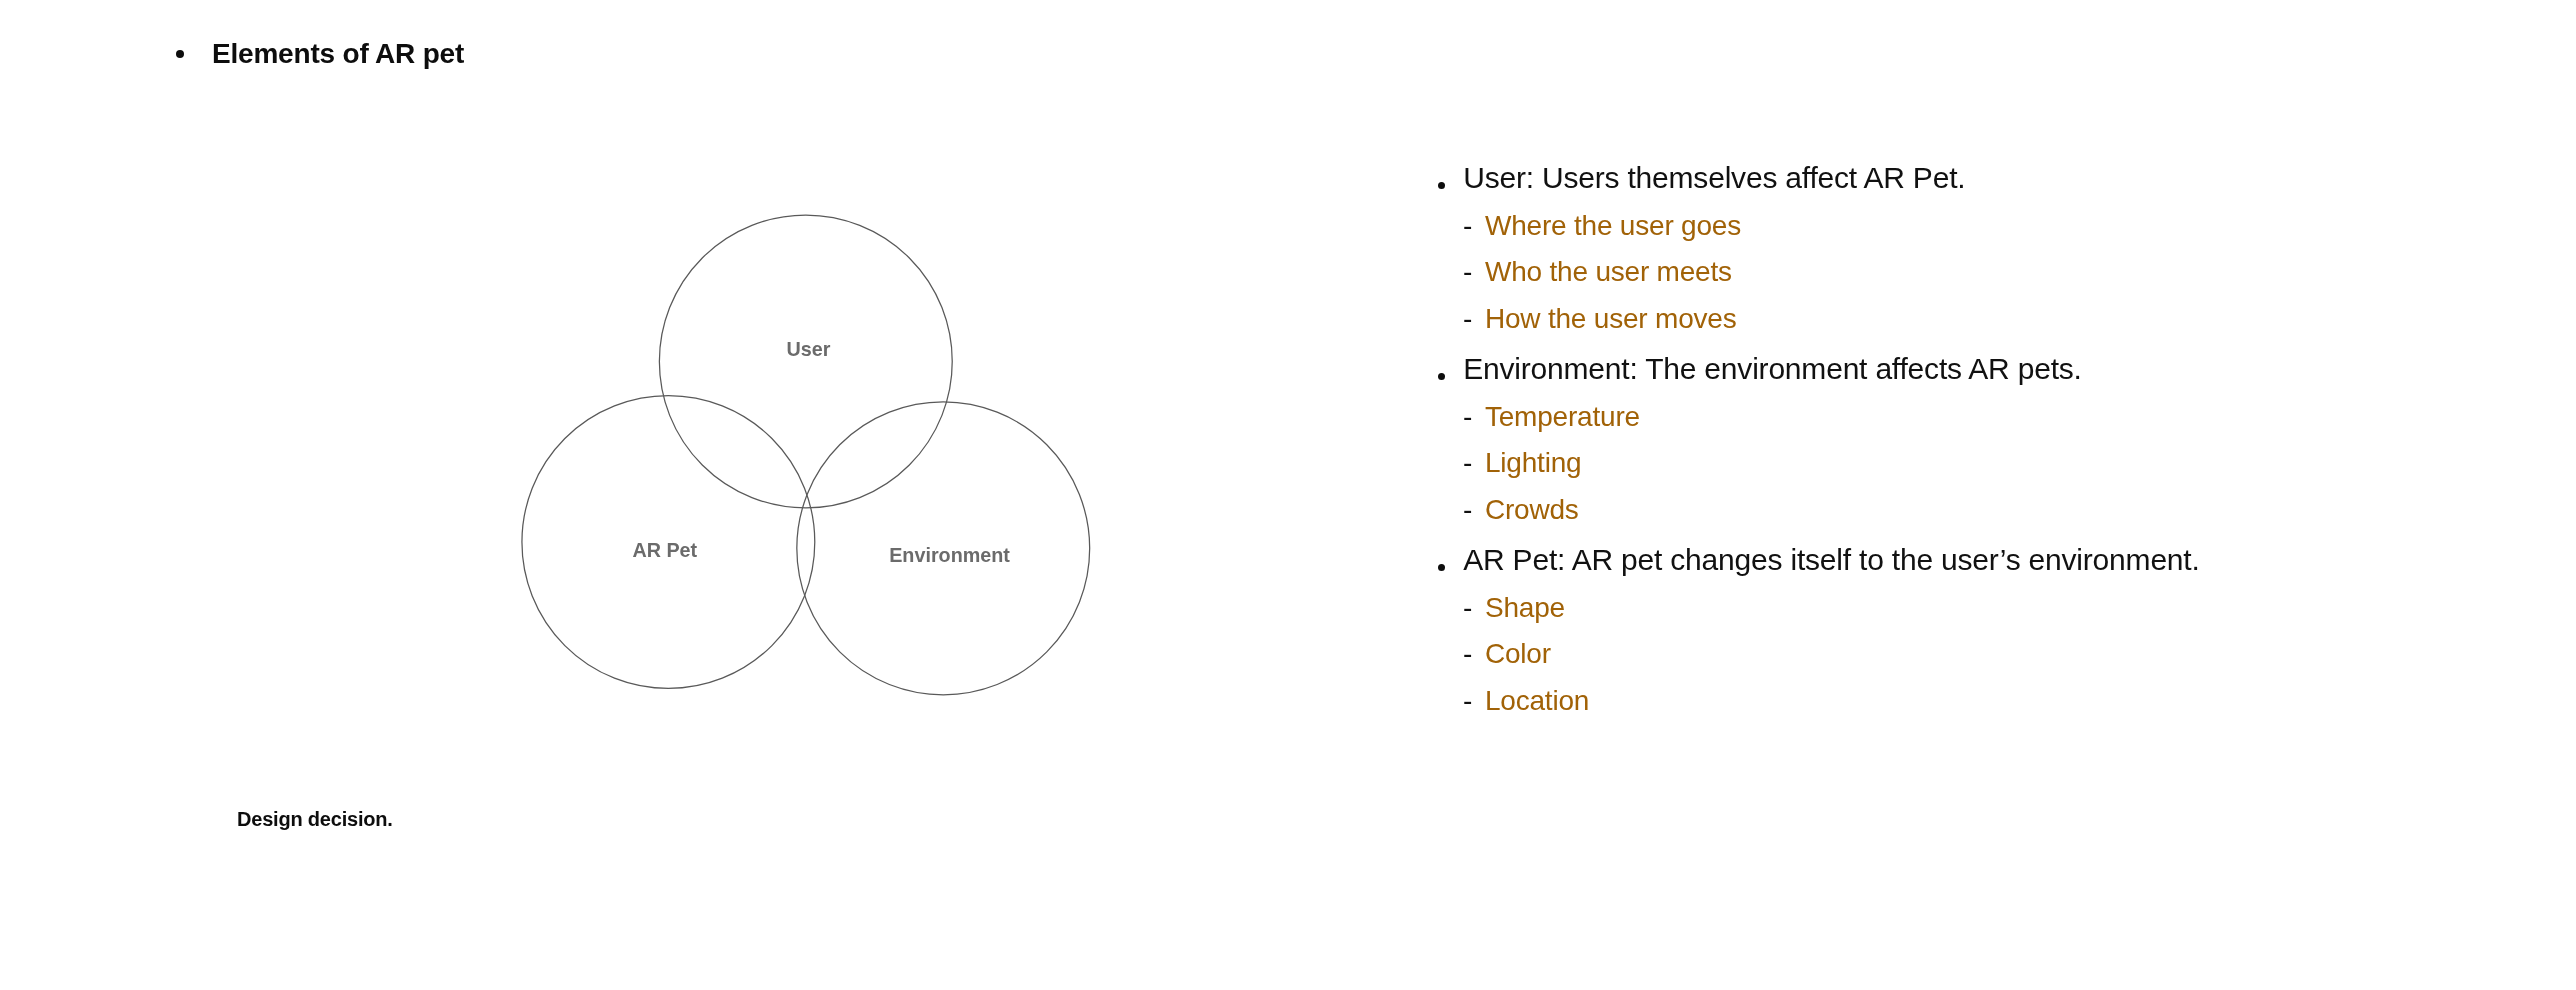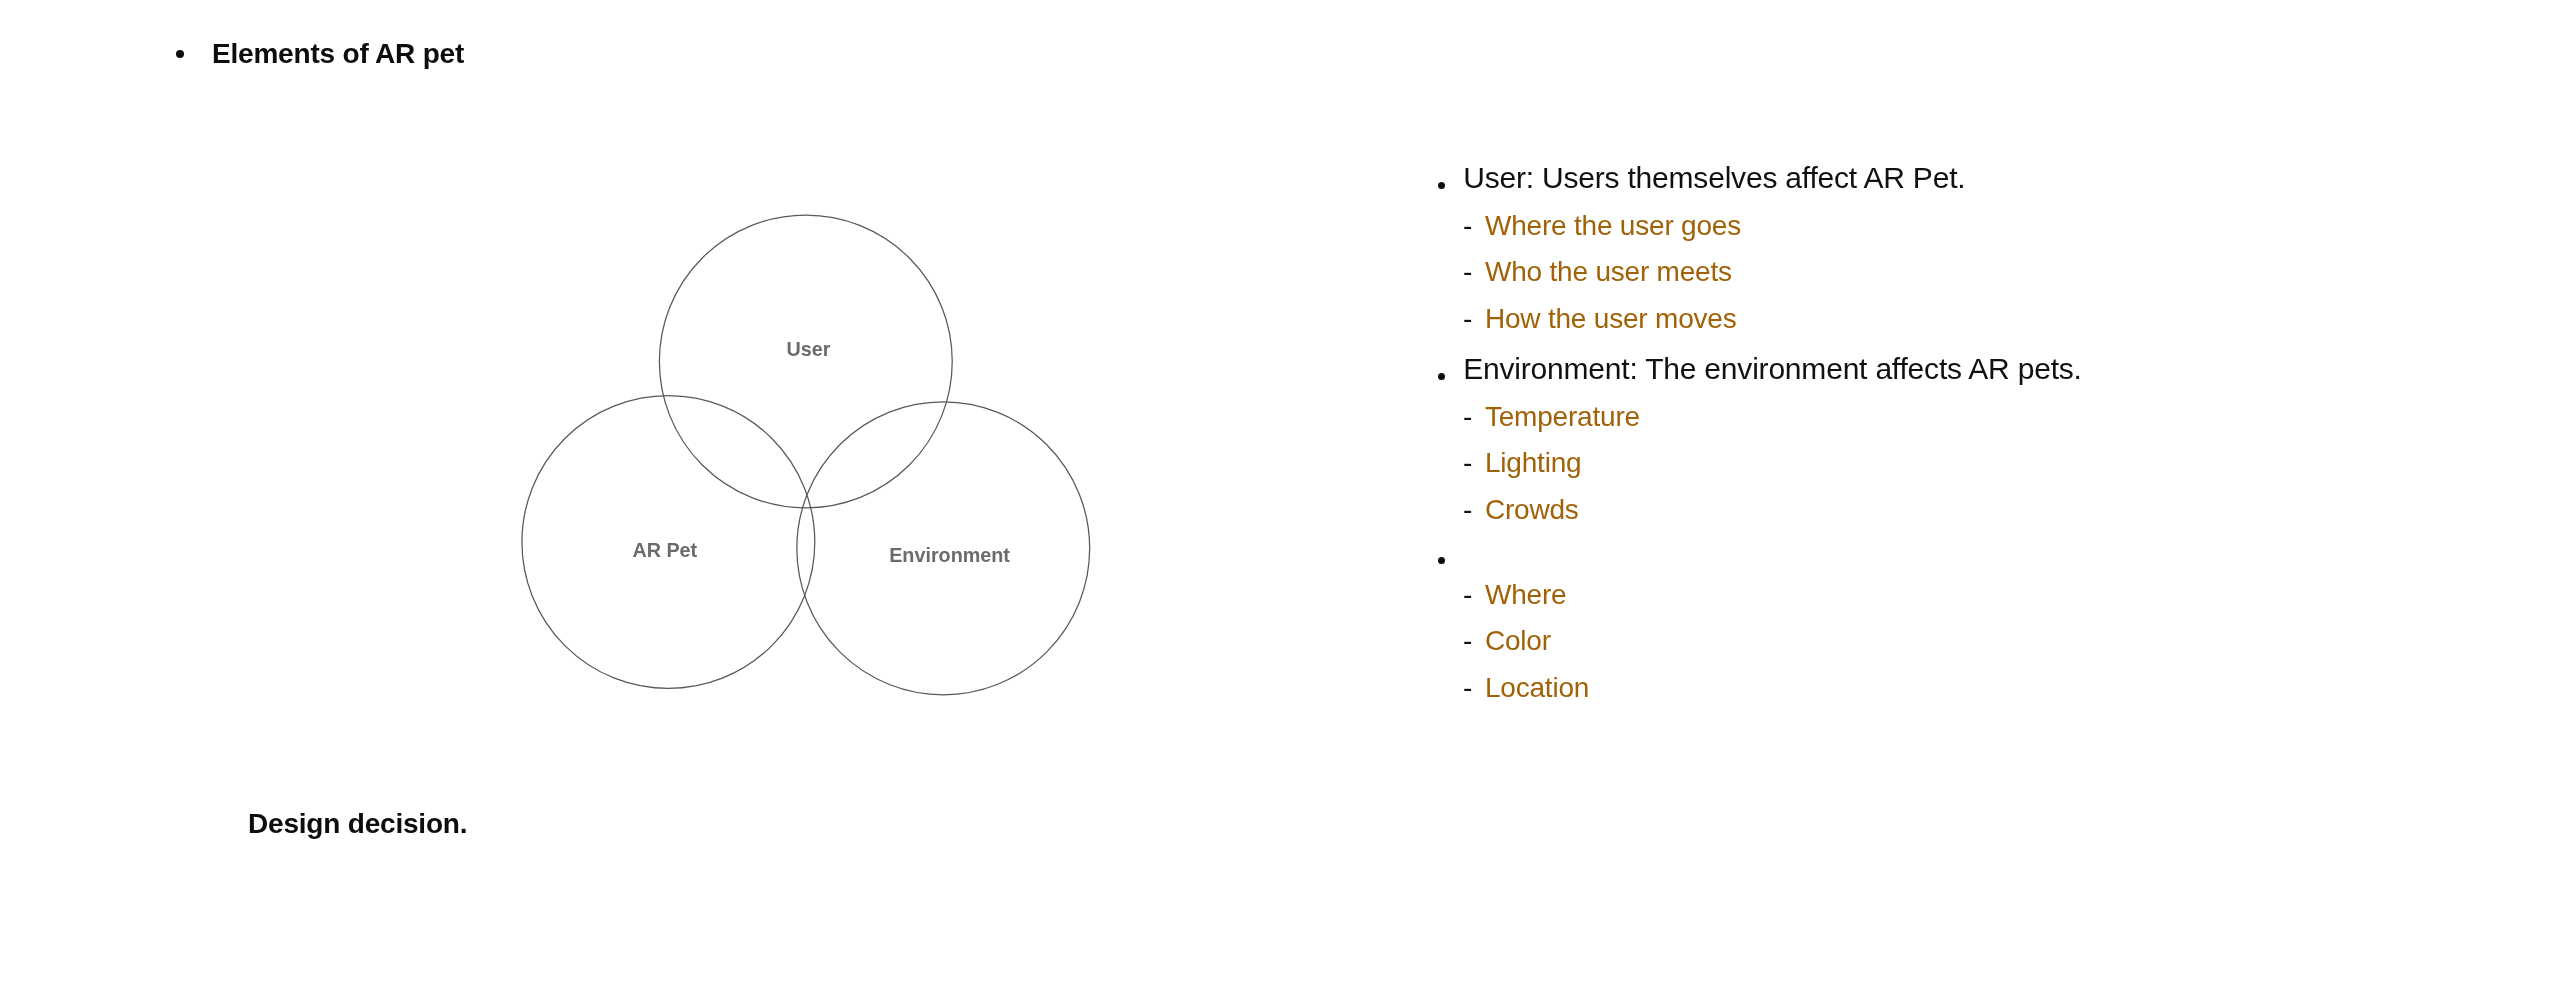--- a/index.html
+++ b/index.html
@@ -72,26 +72,26 @@
   }
 
   
   .design-decision {
     position: absolute;
     left: 237px;
     top: 807px;
     width: 989px;
   }
   .design-decision .dd-heading {
-    font-size: 28px;
+    font-size: 20px;
     font-weight: 700;
     color: #0d0d0d;
     line-height: 1.22;
     letter-spacing: -0.2px;
-    margin: 0 0 20px 11px;
+    margin: 0 0 20px 0;
   }
   .design-decision .dd-body {
     font-size: 28px;
     font-weight: 400;
     color: #1a1a1a;
     line-height: 1.22;
     letter-spacing: -0.1px;
     margin: 0;
   }
 
@@ -208,24 +208,25 @@
     </div>
     <div class="note-sub">
       <span class="dash">-</span>
       <span class="note-text">Crowds</span>
     </div>
   </div>
 
   <div class="notes-group">
     <div class="note-main">
       <span class="bullet"></span>
-    </div>
-    <div class="note-sub">
-      <span class="dash">-</span>
-      <span class="note-text">Where</span>
+      <span class="note-text">AR Pet: AR pet changes itself to the user’s environment.</span>
+    </div>
+    <div class="note-sub">
+      <span class="dash">-</span>
+      <span class="note-text">Shape</span>
     </div>
     <div class="note-sub">
       <span class="dash">-</span>
       <span class="note-text">Color</span>
     </div>
     <div class="note-sub">
       <span class="dash">-</span>
       <span class="note-text">Location</span>
     </div>
   </div>

